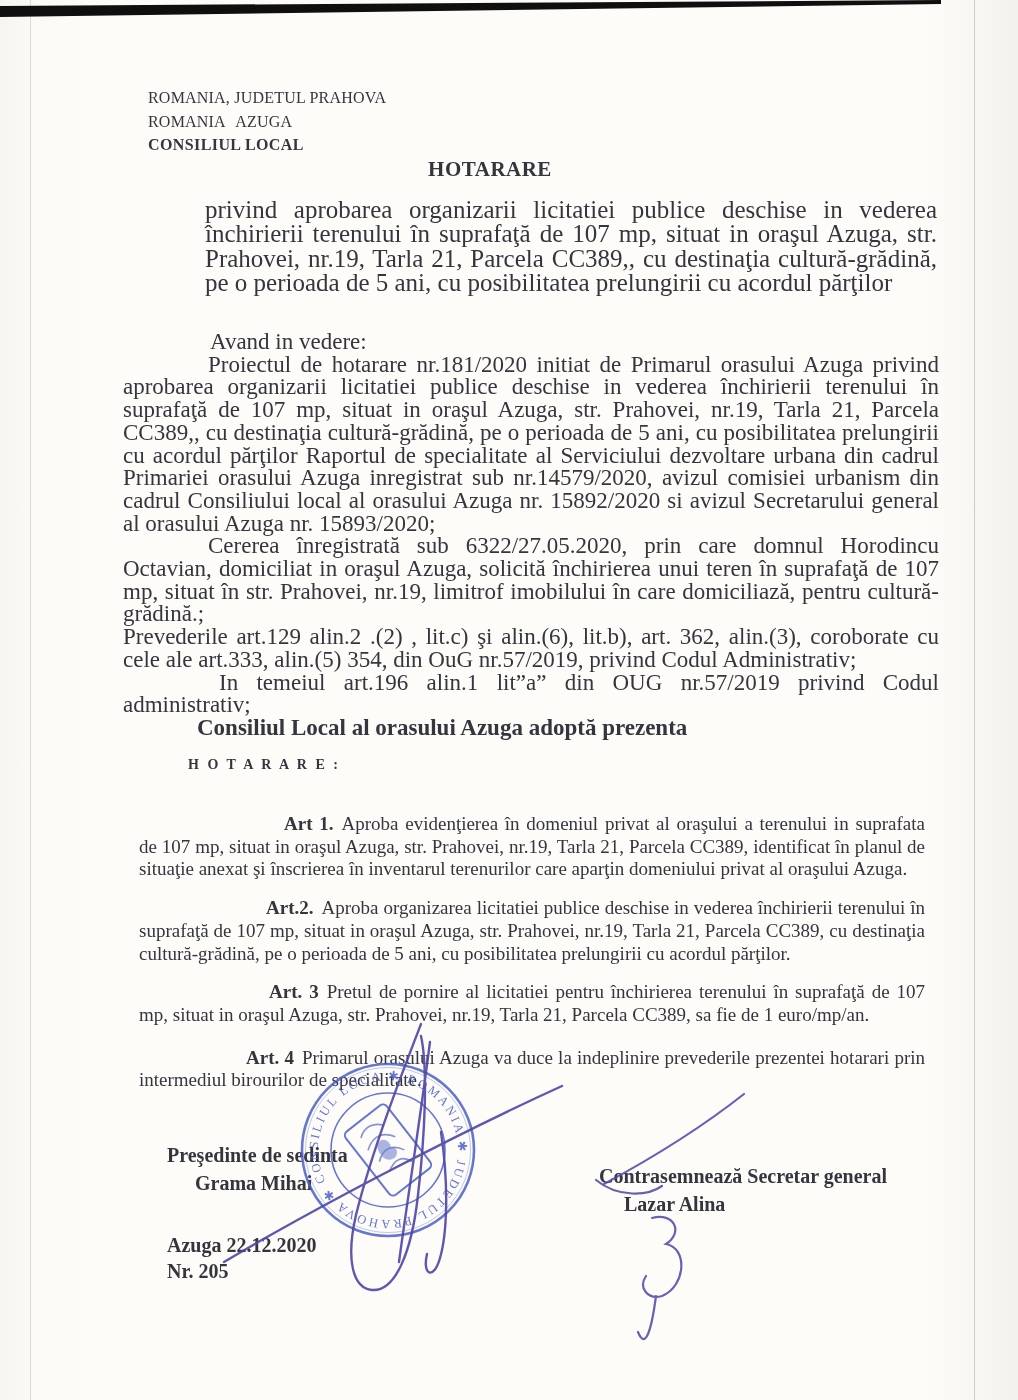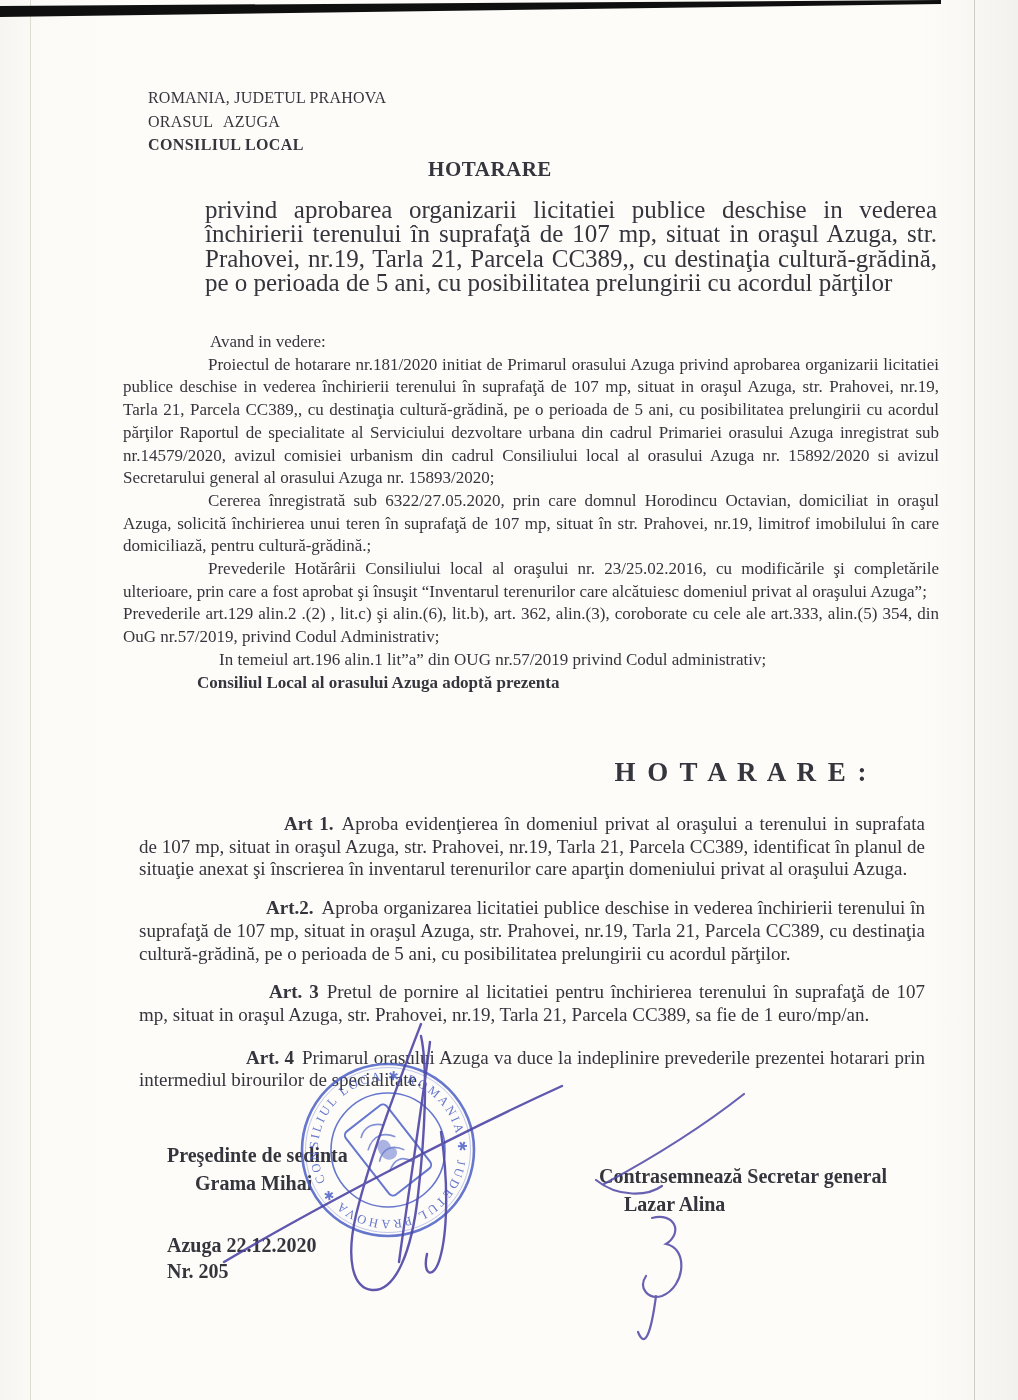--- a/index.html
+++ b/index.html
@@ -13,30 +13,30 @@
 
   .letterhead{position:absolute;left:148px;top:86px;font-size:16px;line-height:23.5px;letter-spacing:.2px;}
   .letterhead .l2{word-spacing:7px;}
   .letterhead .l3{font-weight:bold;letter-spacing:.4px;}
 
   .doc-title{position:absolute;left:150px;top:157px;width:680px;text-align:center;
     font-weight:bold;font-size:21px;letter-spacing:.5px;}
 
   .subject{position:absolute;left:205px;top:198px;width:732px;font-size:25px;line-height:24.3px;text-align:justify;}
 
-  .preamble{position:absolute;left:123px;top:331px;width:816px;font-size:17px;line-height:22.7px;text-align:justify;}
+  .preamble{position:absolute;left:123px;top:331px;width:816px;font-size:23px;line-height:22.7px;text-align:justify;}
   .preamble p{margin:0;}
   .avand{text-indent:87px;text-align:left;}
   .cons{text-indent:85px;}
   .c4{text-indent:0;}
   .c5{text-indent:96px;}
   .adopt{font-weight:bold;text-indent:74px;text-align:left;}
 
-  .decision-heading{position:absolute;left:188px;top:757px;width:680px;text-align:right;
-    font-weight:bold;font-size:27px;letter-spacing:1.5px;word-spacing:2px;}
+  .decision-heading{position:absolute;left:188px;top:757px;width:680px;text-align:left;
+    font-weight:bold;font-size:14px;letter-spacing:1.5px;word-spacing:2px;}
 
   .articles{position:absolute;left:123px;top:797px;width:818px;font-size:19px;line-height:22.7px;text-align:justify;}
   .articles p{margin:16px;}
   .articles b{padding-right:8px;}
   .art1{text-indent:145px;}
   .art2{margin-top:12px !important;text-indent:127px;}
   .art3{margin-top:15px !important;text-indent:130px;}
   .art4{margin-top:20px !important;text-indent:107px;}
 
   .sig-pres{position:absolute;left:167px;top:1141px;font-weight:bold;font-size:20px;line-height:28px;}
@@ -50,33 +50,32 @@
 </head>
 <body>
 
 <div class="page">
 
   <div class="edge-left"></div>
   <div class="edge-right"></div>
 
   <div class="letterhead">
     <div class="l1">ROMANIA, JUDETUL PRAHOVA</div>
-    <div class="l2">ORASUL AZUGA</div>
+    <div class="l2">ROMANIA AZUGA</div>
     <div class="l3">CONSILIUL LOCAL</div>
   </div>
 
   <div class="doc-title">HOTARARE</div>
 
   <div class="subject">privind aprobarea organizarii licitatiei publice deschise in vederea închirierii terenului în suprafaţă de 107 mp, situat in oraşul Azuga, str. Prahovei, nr.19, Tarla 21, Parcela CC389,, cu destinaţia cultură-grădină, pe o perioada de 5 ani, cu posibilitatea prelungirii cu acordul părţilor</div>
 
   <div class="preamble">
     <p class="avand">Avand in vedere:</p>
     <p class="cons">Proiectul de hotarare nr.181/2020 initiat de Primarul orasului Azuga privind aprobarea organizarii licitatiei publice deschise in vederea închirierii terenului în suprafaţă de 107 mp, situat in oraşul Azuga, str. Prahovei, nr.19, Tarla 21, Parcela CC389,, cu destinaţia cultură-grădină, pe o perioada de 5 ani, cu posibilitatea prelungirii cu acordul părţilor Raportul de specialitate al Serviciului dezvoltare urbana din cadrul Primariei orasului Azuga inregistrat sub nr.14579/2020, avizul comisiei urbanism din cadrul Consiliului local al orasului Azuga nr. 15892/2020 si avizul Secretarului general al orasului Azuga nr. 15893/2020;</p>
     <p class="cons">Cererea înregistrată sub 6322/27.05.2020, prin care domnul Horodincu Octavian, domiciliat in oraşul Azuga, solicită închirierea unui teren în suprafaţă de 107 mp, situat în str. Prahovei, nr.19, limitrof imobilului în care domiciliază, pentru cultură-grădină.;</p>
-    <p class="cons">Prevederile Hotărârii Consiliului local al oraşului nr. 23/25.02.2016, cu modificările şi completările ulterioare, prin care a fost aprobat şi însuşit “Inventarul terenurilor care alcătuiesc domeniul privat al oraşului Azuga”;</p>
     <p class="cons c4">Prevederile art.129 alin.2 .(2) , lit.c) şi alin.(6), lit.b), art. 362, alin.(3), coroborate cu cele ale art.333, alin.(5) 354, din OuG nr.57/2019, privind Codul Administrativ;</p>
     <p class="cons c5">In temeiul art.196 alin.1 lit”a” din OUG nr.57/2019 privind Codul administrativ;</p>
     <p class="adopt">Consiliul Local al orasului Azuga adoptă prezenta</p>
   </div>
 
   <div class="decision-heading">H O T A R A R E :</div>
 
   <div class="articles">
     <p class="art1"><b>Art 1.</b><span>Aproba evidenţierea în domeniul privat al oraşului a terenului in suprafata de 107 mp, situat in oraşul Azuga, str. Prahovei, nr.19, Tarla 21, Parcela CC389, identificat în planul de situaţie anexat şi înscrierea în inventarul terenurilor care aparţin domeniului privat al oraşului Azuga.</span></p>
     <p class="art2"><b>Art.2.</b><span>Aproba organizarea licitatiei publice deschise in vederea închirierii terenului în suprafaţă de 107 mp, situat in oraşul Azuga, str. Prahovei, nr.19, Tarla 21, Parcela CC389, cu destinaţia cultură-grădină, pe o perioada de 5 ani, cu posibilitatea prelungirii cu acordul părţilor.</span></p>

